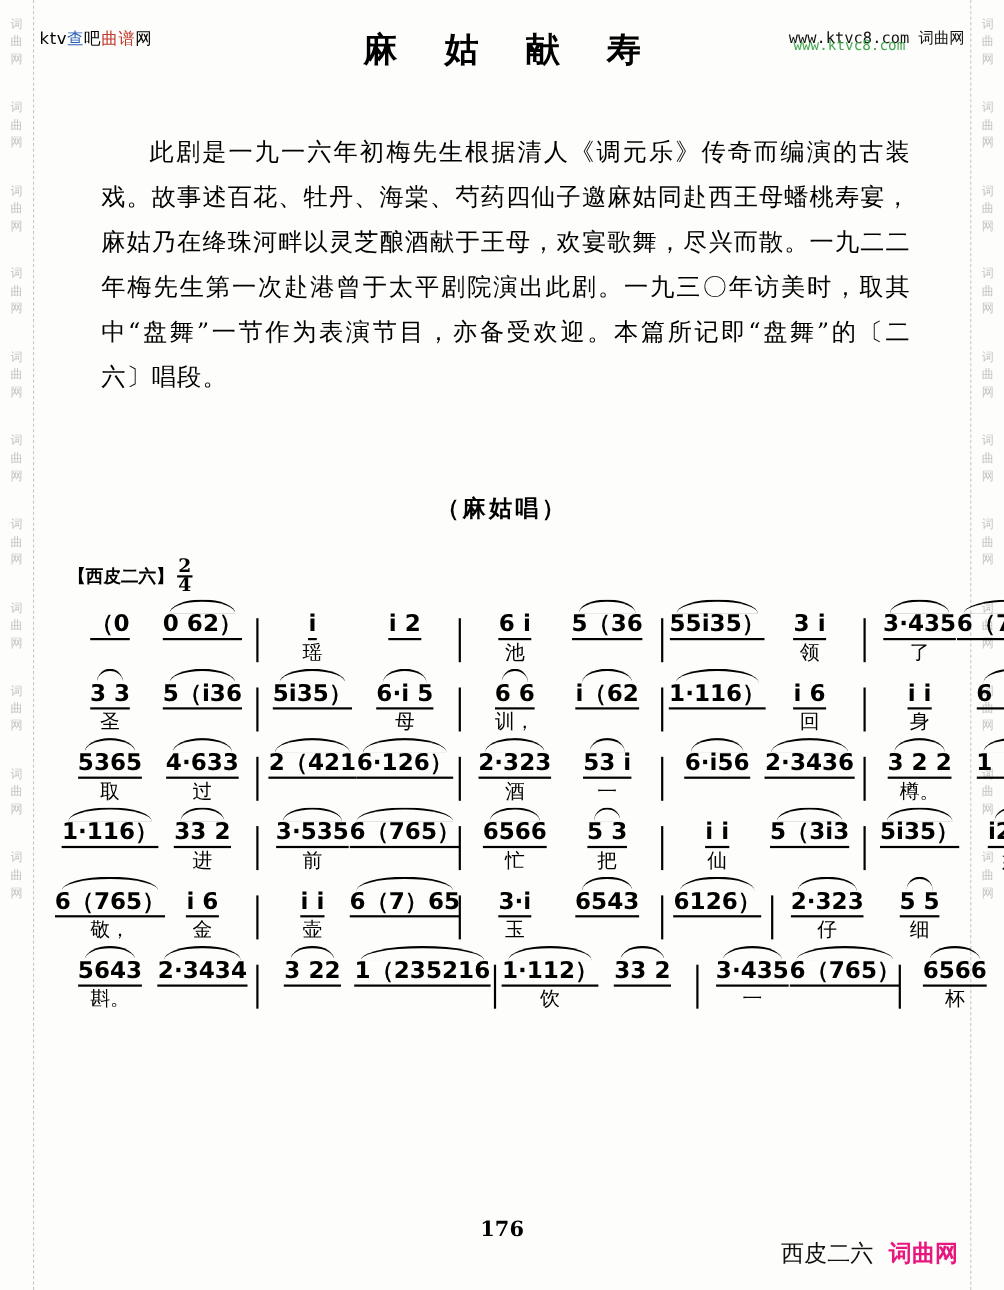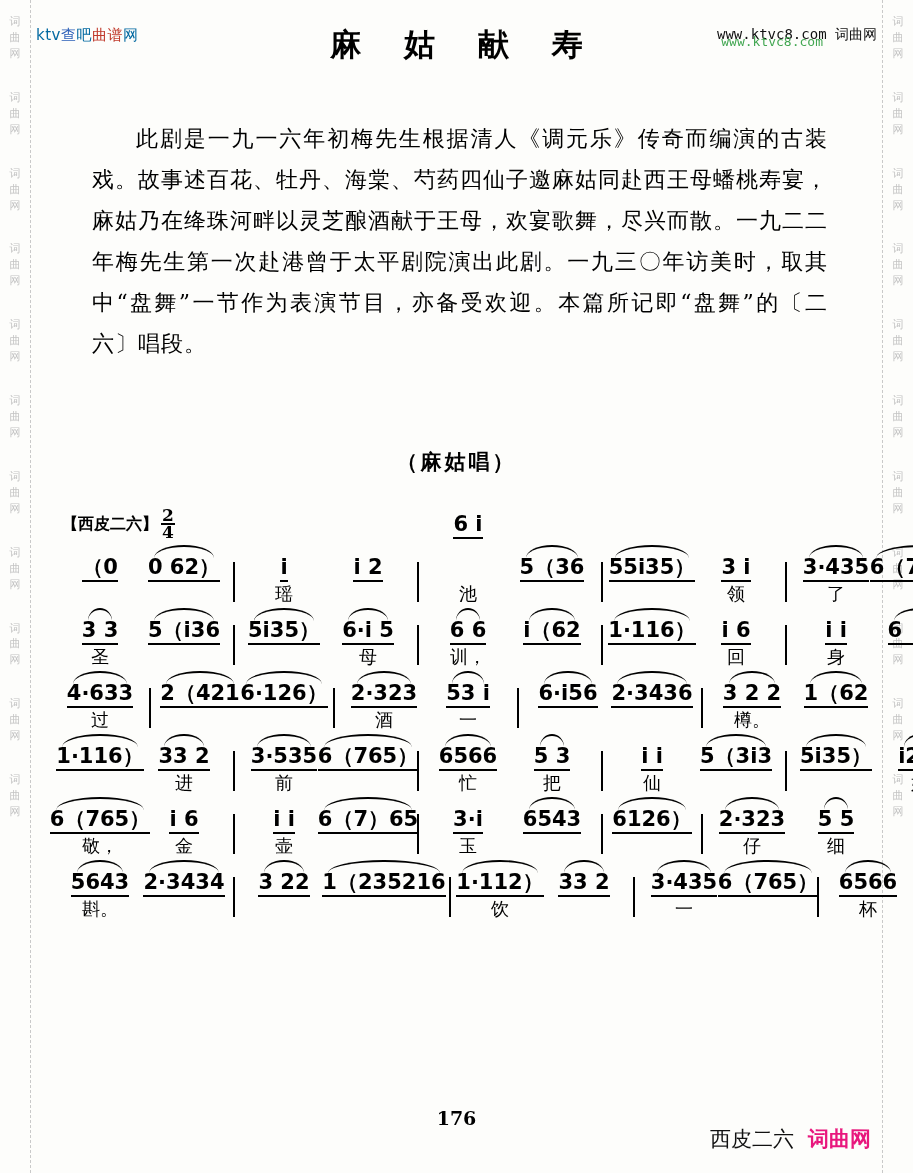--- a/index.html
+++ b/index.html
@@ -33,21 +33,21 @@
 
   
   .hdr{position:absolute;top:24px;left:0;right:0;height:30px;}
   .wm-left{
     position:absolute;left:36px;top:2px;
     font-size:15px;letter-spacing:.5px;
     color:#2f8f3f;white-space:nowrap;
   }
   .wm-left .blue{color:#2b5fb8;}
   .wm-left .red{color:#c0392b;}
-  .wm-left .grn{color:#0369a1;}
+  .wm-left .grn{color:#000000;}
   .wm-right{
     position:absolute;right:36px;top:0;height:28px;width:240px;
   }
   .wm-right .black{
     position:absolute;right:0;top:2px;
     font-family:"DejaVu Sans Mono","Liberation Mono",monospace;
     font-size:14px;color:#111;white-space:nowrap;
   }
   .wm-right .green{
     position:absolute;right:54px;top:10px;
@@ -329,21 +329,21 @@
           <div class="bar"></div>
           <div class="cellwrap" style="min-width: 76px; padding: 0px 4px;">
             <div class="notes u1">i</div>
             <div class="lyric">瑶</div>
           </div>
           <div class="cellwrap" style="min-width: 76px; padding: 0px 4px;">
             <div class="notes u1">i 2</div>
             <div class="lyric"></div>
           </div>
           <div class="bar"></div>
-          <div class="cellwrap" style="min-width: 76px; padding: 0px 4px; gap: 43px;">
+          <div class="cellwrap" style="min-width: 76px; padding: 0px 4px;">
             <div class="notes u1">6 i</div>
             <div class="lyric">池</div>
           </div>
           <div class="cellwrap" style="min-width: 76px; padding: 0px 4px;">
             <div class="notes u1">5（36<div class="slur" style="left: 6px; right: 6px; top: -10px;"></div></div>
             <div class="lyric"></div>
           </div>
           <div class="bar"></div>
           <div class="cellwrap" style="min-width: 76px; padding: 0px 4px;">
             <div class="notes u1">55i35）<div class="slur" style="left: 6px; right: 6px; top: -10px;"></div></div>
@@ -407,20 +407,24 @@
             <div class="lyric">身</div>
           </div>
           <div class="cellwrap" style="min-width: 76px; padding: 0px 4px;">
             <div class="notes u1">6（36<div class="slur" style="left: 6px; right: 6px; top: -10px;"></div></div>
             <div class="lyric"></div>
           </div>
         </div>
       </div>
       <div class="stave">
         <div class="row">
+          <div class="cellwrap" style="min-width: 76px; padding: 0px 4px;">
+            <div class="notes u1">5365<div class="slur" style="left: 6px; right: 6px; top: -10px;"></div></div>
+            <div class="lyric">取</div>
+          </div>
           <div class="cellwrap" style="min-width: 76px; padding: 0px 4px;">
             <div class="notes u1">4·633<div class="slur" style="left: 6px; right: 6px; top: -10px;"></div></div>
             <div class="lyric">过</div>
           </div>
           <div class="bar"></div>
           <div class="cellwrap" style="min-width: 76px; padding: 0px 4px;">
             <div class="notes u1">2（421<div class="slur" style="left: 6px; right: 6px; top: -10px;"></div></div>
             <div class="lyric"></div>
           </div>
           <div class="cellwrap" style="min-width: 76px; padding: 0px 4px;">

